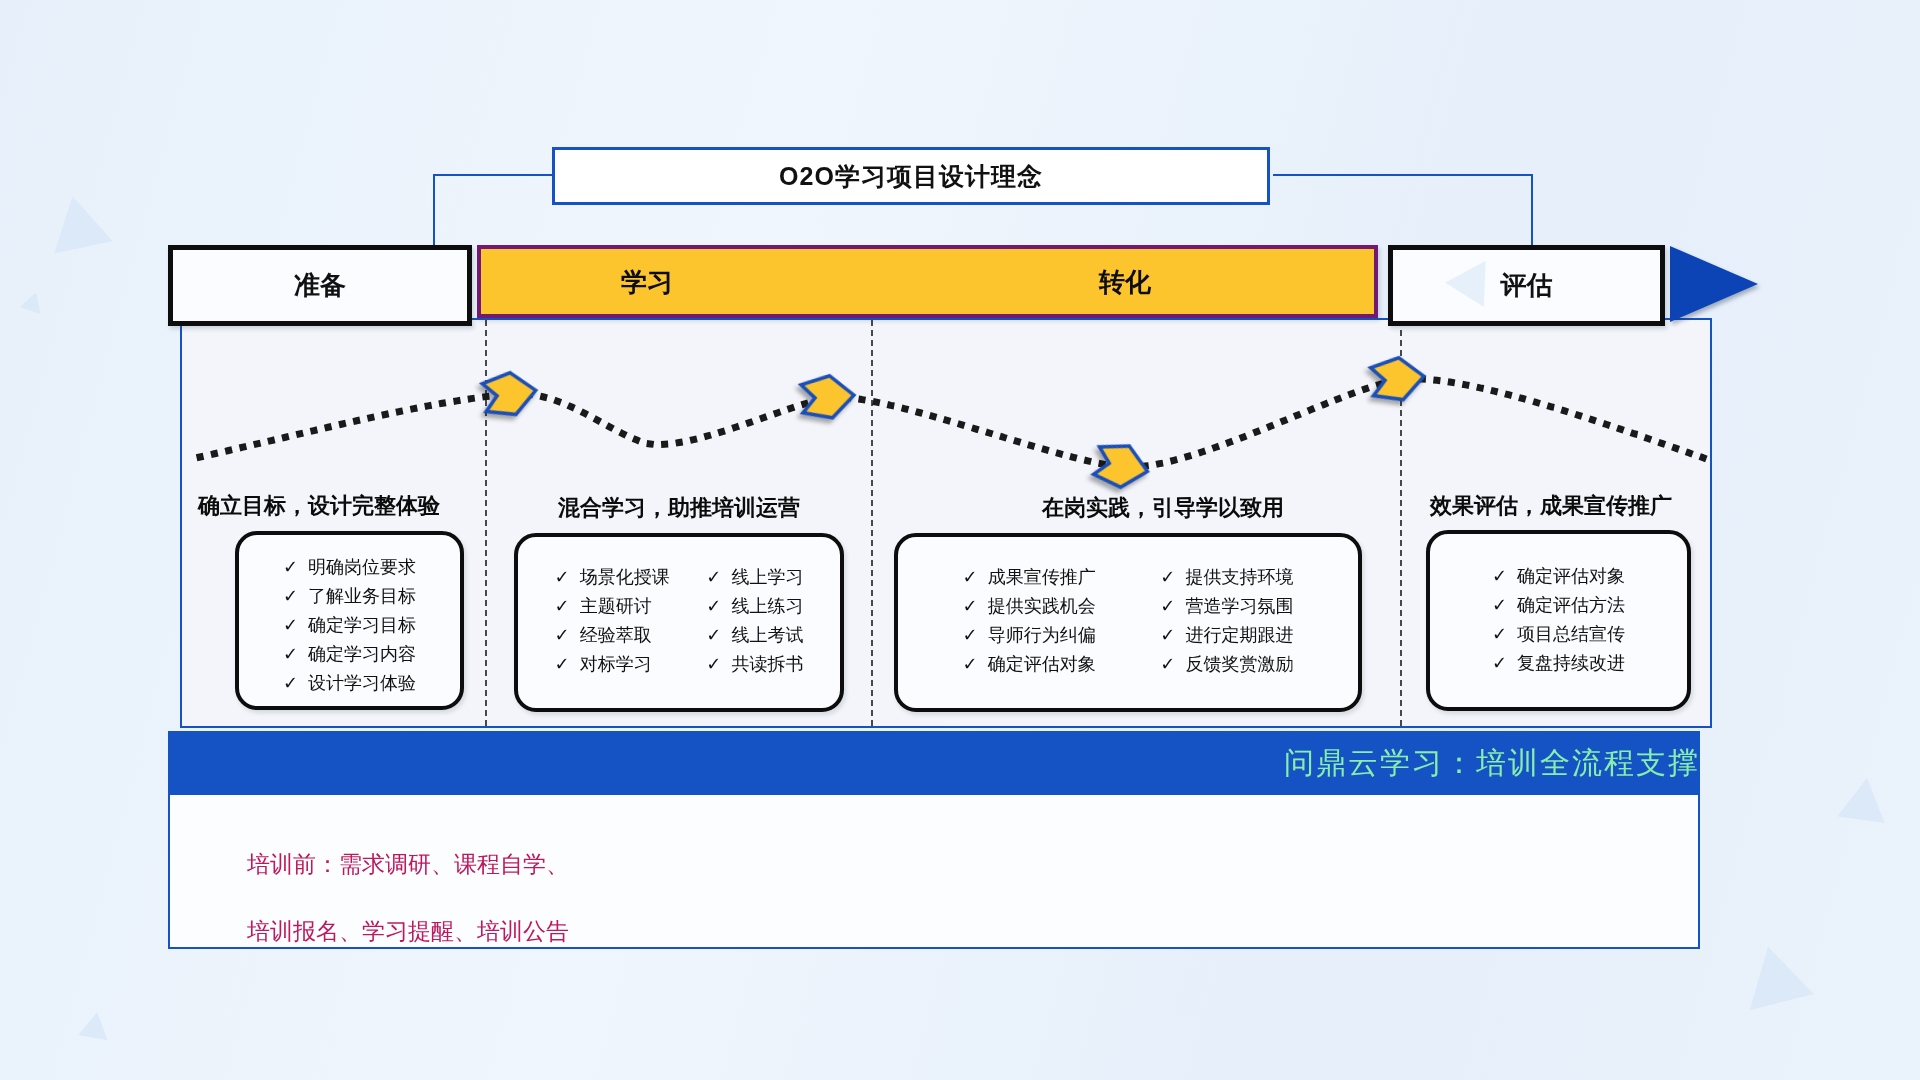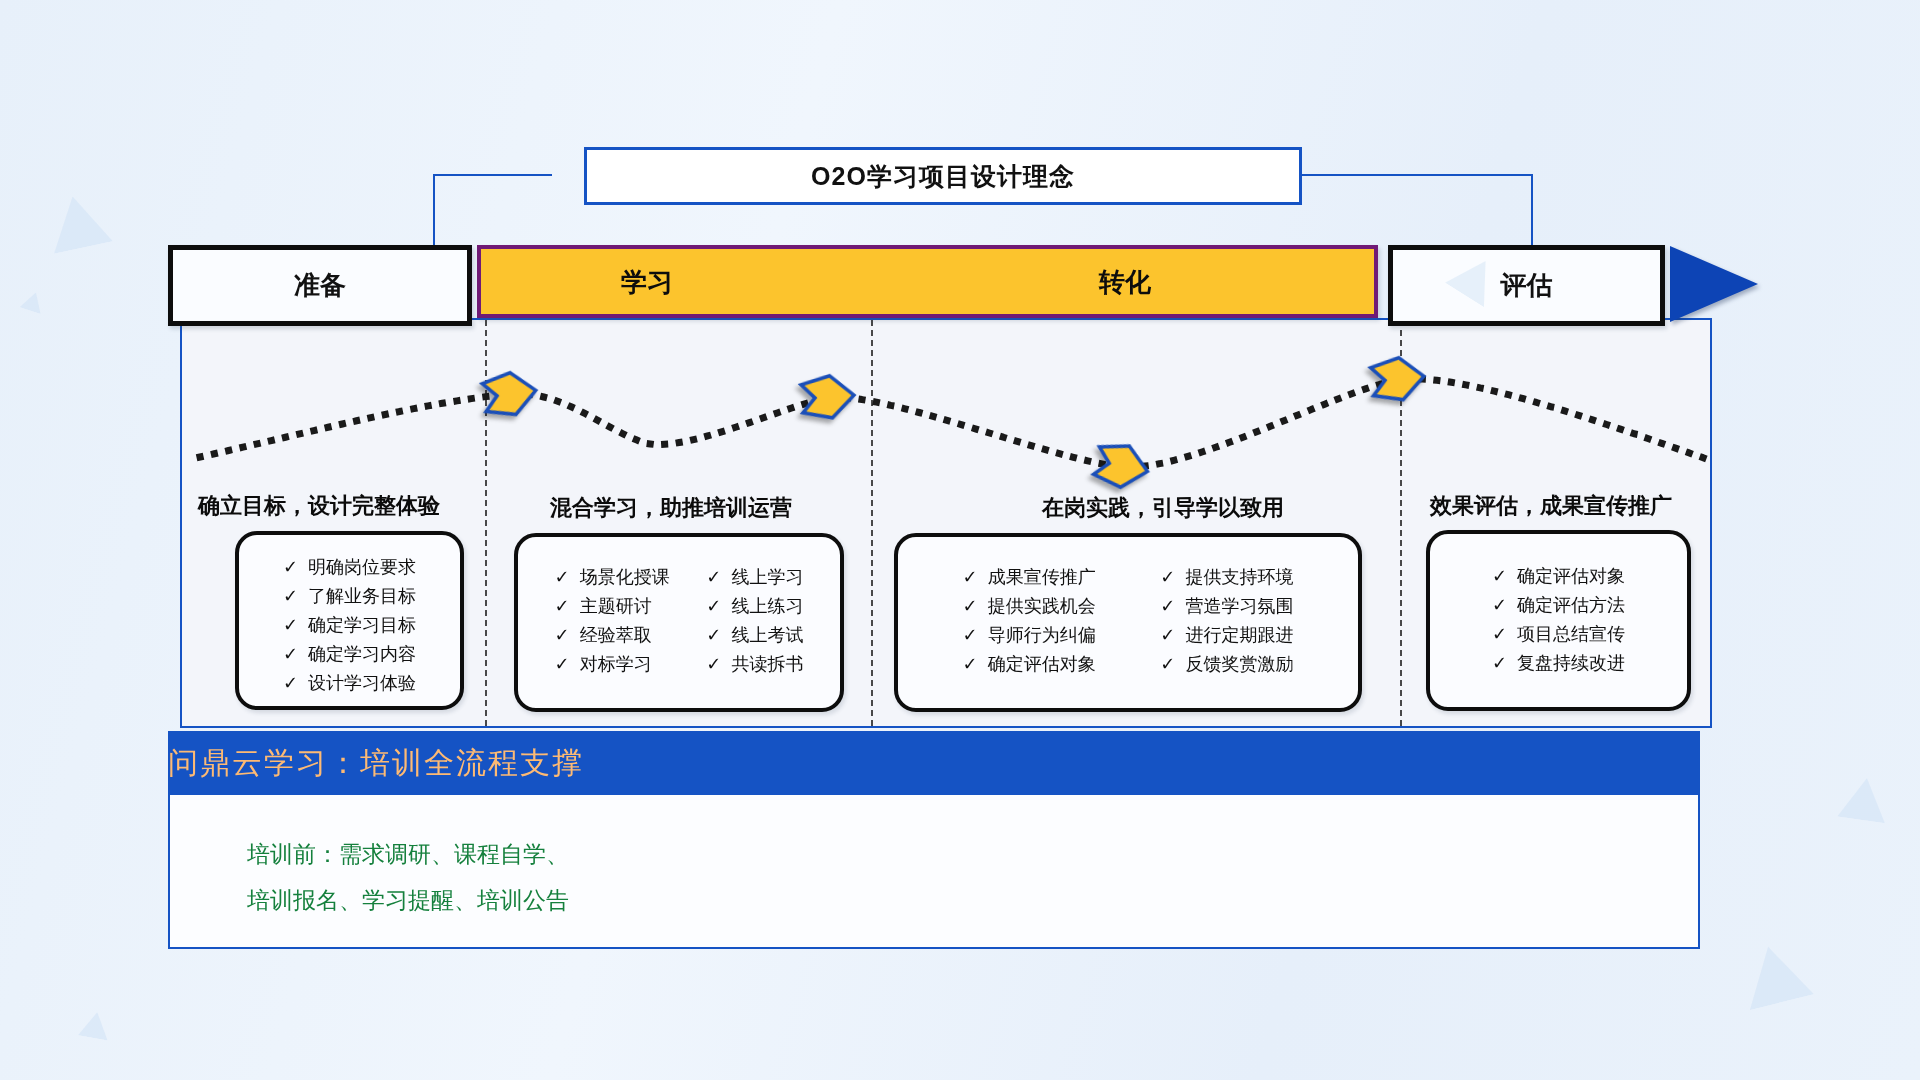--- a/index.html
+++ b/index.html
@@ -10,21 +10,21 @@
     color:#111;
   }
   .abs{position:absolute;}
   
   .tri{position:absolute;background:#cfe2f5;opacity:.55;clip-path:polygon(50% 0,0 100%,100% 100%);}
   
   .title-box{
     left:552px;top:147px;width:718px;height:58px;
     background:#ffffff;border:3px solid #1553c4;box-sizing:border-box;
     display:flex;align-items:center;justify-content:center;
-    font-size:25px;font-weight:bold;letter-spacing:1px;z-index:6;margin-left:32px;
+    font-size:25px;font-weight:bold;letter-spacing:1px;z-index:6;
   }
   .conn{background:#1553c4;z-index:1;}
   
   .phase-box{
     top:245px;height:81px;background:#fafcff;border:5px solid #0d0d0d;box-sizing:border-box;
     display:flex;align-items:center;justify-content:center;
     font-size:26px;font-weight:bold;z-index:5;box-shadow:2px 3px 4px rgba(40,60,90,.18);
   }
   .phase-bar{
     left:477px;top:245px;width:901px;height:73px;background:#fcc42d;
@@ -52,28 +52,28 @@
     position:absolute;background:#fbfcff;border:4px solid #0d0d0d;border-radius:22px;
     box-sizing:border-box;display:flex;justify-content:space-evenly;
     box-shadow:2px 3px 4px rgba(40,60,90,.15);
   }
   .chk-col{display:flex;flex-direction:column;}
   .item{display:flex;align-items:center;line-height:29px;font-size:18px;white-space:nowrap;}
   .ck{font-weight:bold;margin-right:10px;font-size:18px;}
   
   .banner{
     left:168px;top:731px;width:1532px;height:64px;background:#1553c4;z-index:3;
-    display:flex;align-items:center;justify-content:flex-start;
-    color:#fdba74;font-size:30px;letter-spacing:2px;
+    display:flex;align-items:center;justify-content:flex-end;
+    color:#86efac;font-size:30px;letter-spacing:2px;
   }
   .bottom{
     left:168px;top:795px;width:1532px;height:154px;background:#fcfdff;
     border:2px solid #1553c4;border-top:none;box-sizing:border-box;z-index:2;
   }
-  .foot-item{position:absolute;top:36px;font-size:23px;line-height:46px;color:#15803d;}
+  .foot-item{position:absolute;top:36px;font-size:23px;line-height:67px;color:#be185d;}
   .f1{left:77px;width:340px;}
   .f2{left:491px;width:402px;}
   .f3{left:990px;width:404px;}
 </style>
 </head>
 <body>
 
 <div class="tri" style="left:48px;top:196px;width:60px;height:52px;transform:rotate(-12deg);"></div>
 <div class="tri" style="left:22px;top:292px;width:22px;height:19px;transform:rotate(18deg);"></div>
 <div class="tri" style="left:1840px;top:778px;width:48px;height:42px;transform:rotate(8deg);"></div>
@@ -110,21 +110,21 @@
     <path d="M 18 137 C 130 112 240 82 328 74 C 380 70 420 108 460 122 C 500 136 600 86 646 78 C 700 70 870 140 940 147 C 1010 152 1150 72 1216 60 C 1280 50 1440 110 1522 138" fill="none" stroke="#1a1a1a" stroke-width="7" stroke-linecap="square" stroke-dasharray="0.1 14.5"></path>
     <g fill="#fcc42d" stroke="#1b4fb8" stroke-width="3.5" style="filter:drop-shadow(-3px 4px 2px rgba(20,20,20,.35));">
       <path transform="translate(328,74) rotate(-8)" d="M -26 -14 L 3 -21 L 26 0 L 3 21 L -26 14 L -13 0 Z"></path>
       <path transform="translate(646,77) rotate(-4)" d="M -26 -14 L 3 -21 L 26 0 L 3 21 L -26 14 L -13 0 Z"></path>
       <path transform="translate(940,146) rotate(12)" d="M -26 -14 L 3 -21 L 26 0 L 3 21 L -26 14 L -13 0 Z"></path>
       <path transform="translate(1216,59) rotate(-6)" d="M -26 -14 L 3 -21 L 26 0 L 3 21 L -26 14 L -13 0 Z"></path>
     </g>
   </svg>
 
   <div class="sec-header" style="left:16px;top:171px;">确立目标，设计完整体验</div>
-  <div class="sec-header" style="left:368px;top:173px;">混合学习，助推培训运营</div>
+  <div class="sec-header" style="left:376px;top:173px;">混合学习，助推培训运营</div>
   <div class="sec-header" style="left:860px;top:173px;">在岗实践，引导学以致用</div>
   <div class="sec-header" style="left:1248px;top:171px;">效果评估，成果宣传推广</div>
 
   <div class="chk-box" style="left:53px;top:211px;width:229px;height:179px;padding-top:18px;">
     <div class="chk-col">
       <div class="item">
           <span class="ck">✓</span>
           <span>明确岗位要求</span>
         </div>
       <div class="item">

